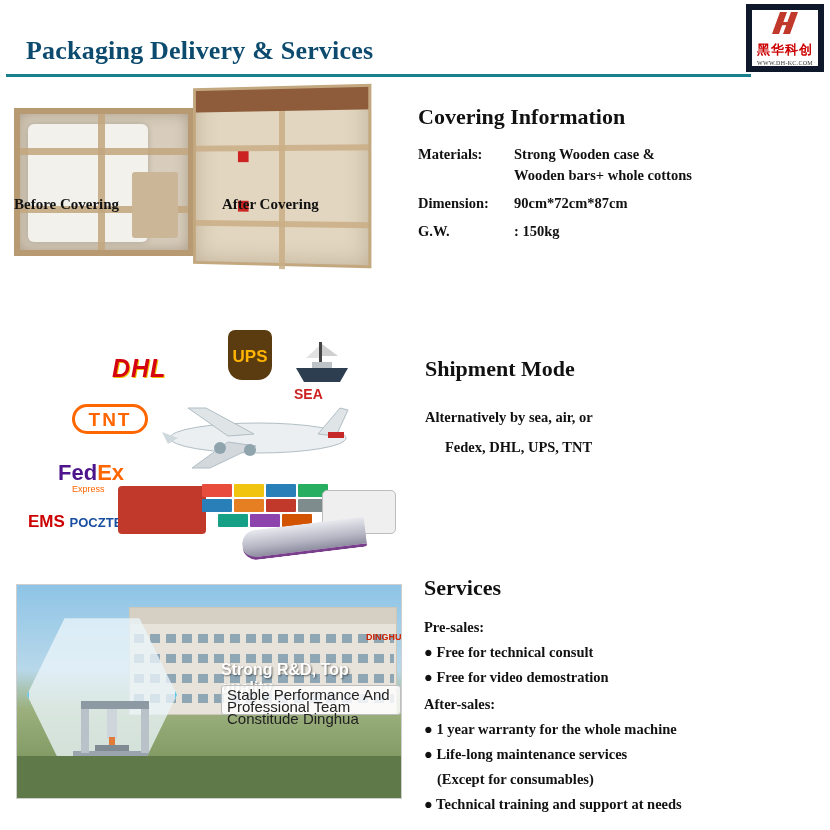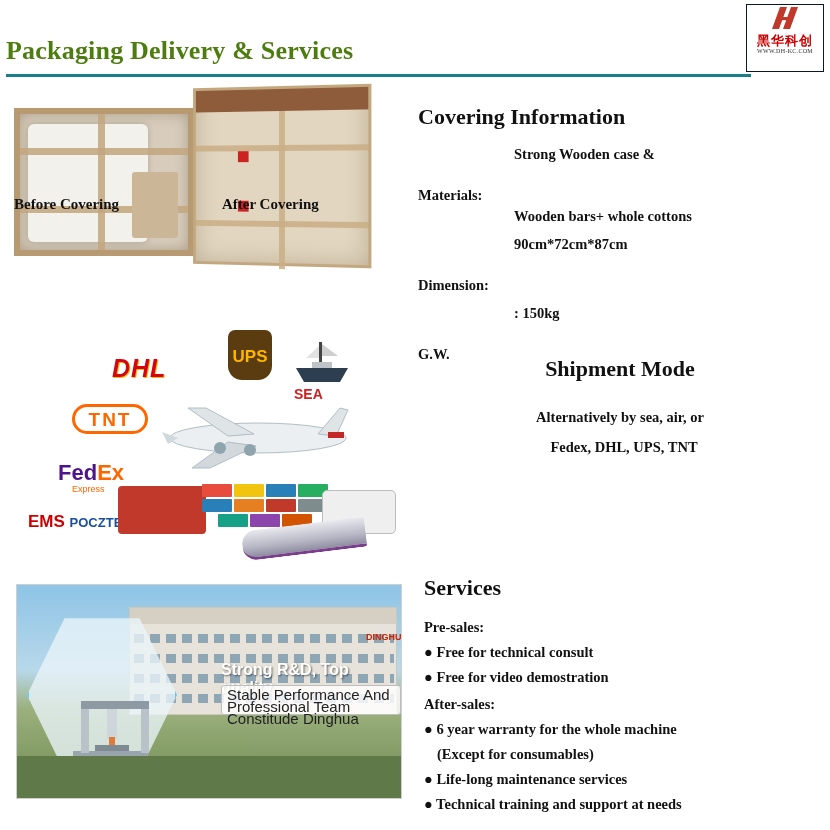--- a/index.html
+++ b/index.html
@@ -17,42 +17,42 @@
   }
 
   
   .header {
     position: absolute;
     left: 0; top: 0;
     width: 830px; height: 78px;
   }
   .header-title {
     position: absolute;
-    left: 6px; top: 36px;
+    left: 26px; top: 36px;
     font-size: 26px;
     font-weight: bold;
-    color: #4d7c0f;
+    color: #0c4a6e;
     letter-spacing: 0.2px;
   }
   .header-rule {
     position: absolute;
     left: 6px; top: 74px;
     width: 745px; height: 3px;
     background: #1a7f8c;
   }
   .logo-box {
     position: absolute;
     right: 6px; top: 4px;
     width: 78px; height: 68px;
     background: #ffffff;
-    border: 1px solid #0f172a;
+    border: 6px solid #0f172a;
     display: flex;
     flex-direction: column;
     align-items: center;
-    justify-content: flex-start;
+    justify-content: space-between;
   }
   .logo-mark {
     width: 30px; height: 26px;
     position: relative;
   }
   .logo-cn {
     font-size: 13px;
     font-weight: bold;
     color: #cc0000;
     line-height: 15px;
@@ -143,21 +143,21 @@
     color: #111111;
   }
   .pack-rows {
     margin-top: 14px;
     font-size: 14.5px;
     font-weight: bold;
     color: #111111;
     line-height: 21px;
   }
   .pack-row { display: flex; margin-bottom: 7px; }
-  .pack-key { width: 96px; flex: none; margin-top: 41px; }
+  .pack-key { width: 96px; flex: none; }
   .pack-val { flex: 1; }
   .pack-val2 { margin-left: 96px; }
 
   
   .ship-photo {
     position: absolute;
     left: 10px; top: 312px;
     width: 355px; height: 255px;
     background: #ffffff;
   }
@@ -268,30 +268,29 @@
     background: linear-gradient(180deg,#e9e9ef 0%,#b8b8c6 60%,#8d8da0 100%);
     border-radius: 14px 3px 3px 14px;
     transform: rotate(-7deg);
     border-bottom: 3px solid #7a3f8c;
   }
 
   .ship-info {
     position: absolute;
     left: 425px; top: 356px;
     width: 390px;
-    text-align: center;
   }
   .ship-lines {
     margin-top: 20px;
     font-size: 14.5px;
     font-weight: bold;
     color: #111111;
     line-height: 30px;
   }
-  .ship-lines .indent { padding-left: 8px; }
+  .ship-lines .indent { padding-left: 8px; margin-left: 12px; }
 
   
   .svc-photo {
     position: absolute;
     left: 16px; top: 584px;
     width: 386px; height: 215px;
     background: linear-gradient(180deg,#8ec4e6 0%,#b8d8ea 40%,#9cb07e 58%,#6d8a50 100%);
     overflow: hidden;
     border: 1px solid #cfcfcf;
   }
@@ -535,20 +534,20 @@
     <div class="svc-road"></div>
   </div>
 
   <div class="svc-info">
     <div class="svc-title">Services</div>
     <div class="svc-list">
       <div class="svc-head">Pre-sales:</div>
       <div class="svc-item">● Free for technical consult</div>
       <div class="svc-item">● Free for video demostration</div>
       <div class="svc-head">After-sales:</div>
-      <div class="svc-item">● 6 year warranty for the whole machine</div>
+      <div class="svc-item">● 1 year warranty for the whole machine</div>
+      <div class="svc-item">● Life-long maintenance services</div>
       <div class="svc-item svc-sub">(Except for consumables)</div>
-      <div class="svc-item">● Life-long maintenance services</div>
       <div class="svc-item">● Technical training and support at needs</div>
     </div>
   </div>
 
 </div>
 
 </body></html>

